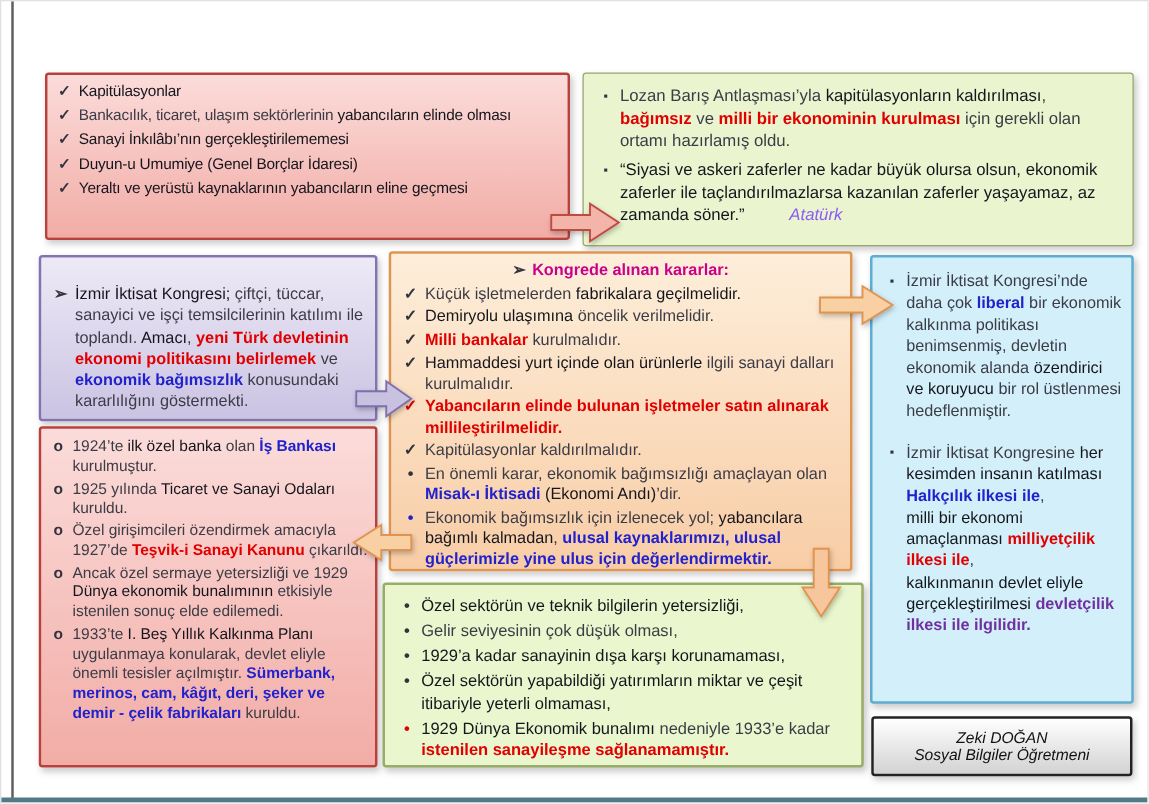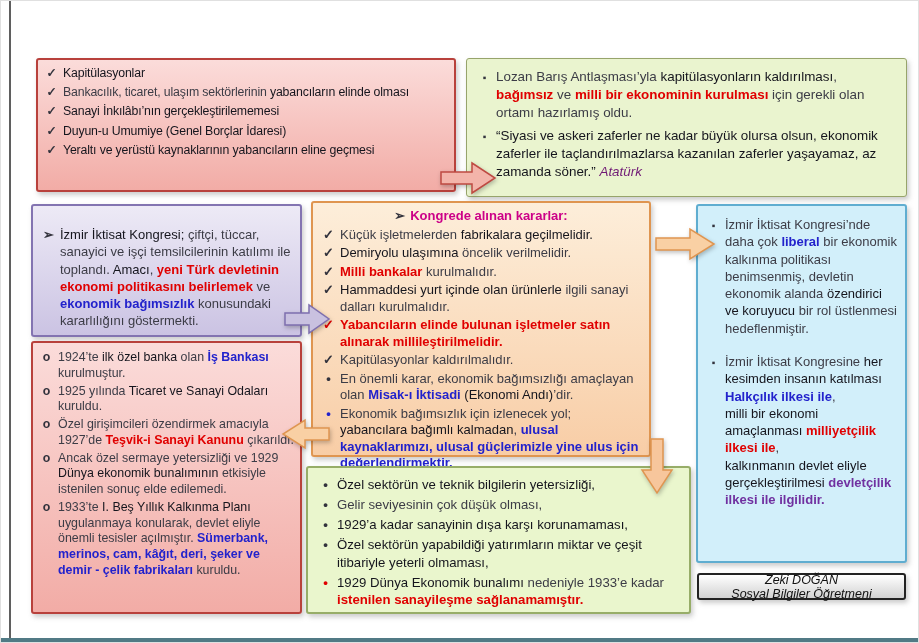--- a/index.html
+++ b/index.html
@@ -23,32 +23,32 @@
   .box { position:absolute; box-sizing:border-box; border-radius:3px; box-shadow:2px 3px 5px rgba(110,110,110,.35); color:#3c3c46; }
 
   #box-ottoman { left:35px; top:57px; width:420px; height:134px; padding:5px 6px 4px;
     background:linear-gradient(180deg,#fbdcda 0%,#f2aca6 100%); border:2px solid #b8413c;
     font-size:12.3px; line-height:1.32; letter-spacing:-.15px; }
   #box-lozan { left:465px; top:57px; width:441px; height:139px; padding:9px 10px;
     background:#eaf4cf; border:1px solid #97a46b; font-size:13.4px; line-height:1.33; }
   #box-kongre { left:30px; top:203px; width:271px; height:133px; padding:20px 8px 6px;
     background:linear-gradient(180deg,#edeaf6 0%,#cbc3e3 100%); border:2px solid #8374b1;
     font-size:13px; line-height:1.33; }
-  #box-kararlar { left:310px; top:200px; width:340px; height:256px; padding:5px 8px;
+  #box-kararlar { left:310px; top:200px; width:371px; height:256px; padding:5px 8px;
     background:linear-gradient(180deg,#fdeeda 0%,#f8cda6 100%); border:2px solid #df9550;
     font-size:13px; line-height:1.27; }
   #box-liberal { left:695px; top:203px; width:211px; height:359px; padding:10px 8px;
     background:#d2effa; border:2px solid #5fadd0; font-size:13px; line-height:1.33; }
   #box-liberal .item + .item { margin-top:16px; }
   #box-banka { left:30px; top:340px; width:271px; height:273px; padding:7px 6px;
     background:linear-gradient(180deg,#fbdcda 0%,#f2aca6 100%); border:2px solid #b8413c;
     font-size:12.4px; line-height:1.27; }
   #box-sektor { left:305px; top:465px; width:385px; height:148px; padding:8px 10px;
     background:#eaf6cd; border:2px solid #97ad68; font-size:13.2px; line-height:1.3; }
-  #box-credit { left:696px; top:572px; width:209px; height:27px;
+  #box-credit { left:696px; top:572px; width:209px; height:48px;
     background:linear-gradient(180deg,#ffffff 0%,#d2d2d2 100%); border:2px solid #222;
     display:flex; flex-direction:column; align-items:center; justify-content:center;
     font-style:italic; font-size:12.5px; color:#111; }
 
   .item { display:flex; align-items:flex-start; margin:0 0 3px 0; }
   #box-kararlar .item { margin-bottom:2px; }
   #box-lozan .item { margin-bottom:6px; }
   #box-banka .item { margin-bottom:2px; }
   #box-sektor .item { margin-bottom:3px; }
   .marker { flex:0 0 15px; margin-right:4px; text-align:center; color:#33333d; font-weight:bold; }
@@ -60,21 +60,21 @@
   .hdr .item { display:block; text-align:center; margin-bottom:2px; }
   .hdr .marker { display:inline; margin-right:5px; }
 
   
   .s-n  { color:#3c3c46; }
   .s-b  { color:#15151d; font-weight:normal; }
   .s-r  { color:#e00000; font-weight:bold; }
   .s-bl { color:#2222cc; font-weight:bold; }
   .s-m  { color:#cc0088; font-weight:bold; }
   .s-p  { color:#7030a0; font-weight:bold; }
-  .s-i  { color:#701a75; font-style:italic; }
+  .s-i  { color:#8b5cf6; font-style:italic;margin-left:32px; }
   .s-hb { color:#2018c8; font-weight:bold; }
 
   .arrow { position:absolute; z-index:5; filter:drop-shadow(1px 2px 2px rgba(0,0,0,.25)); }
   #arrow-1 { left:438px; top:158px; }
   #arrow-2 { left:282px; top:301px; }
   #arrow-3 { left:653px; top:224px; }
   #arrow-4 { left:280px; top:416px; }
   #arrow-5 { left:637px; top:436px; }
 </style>
 </head>

